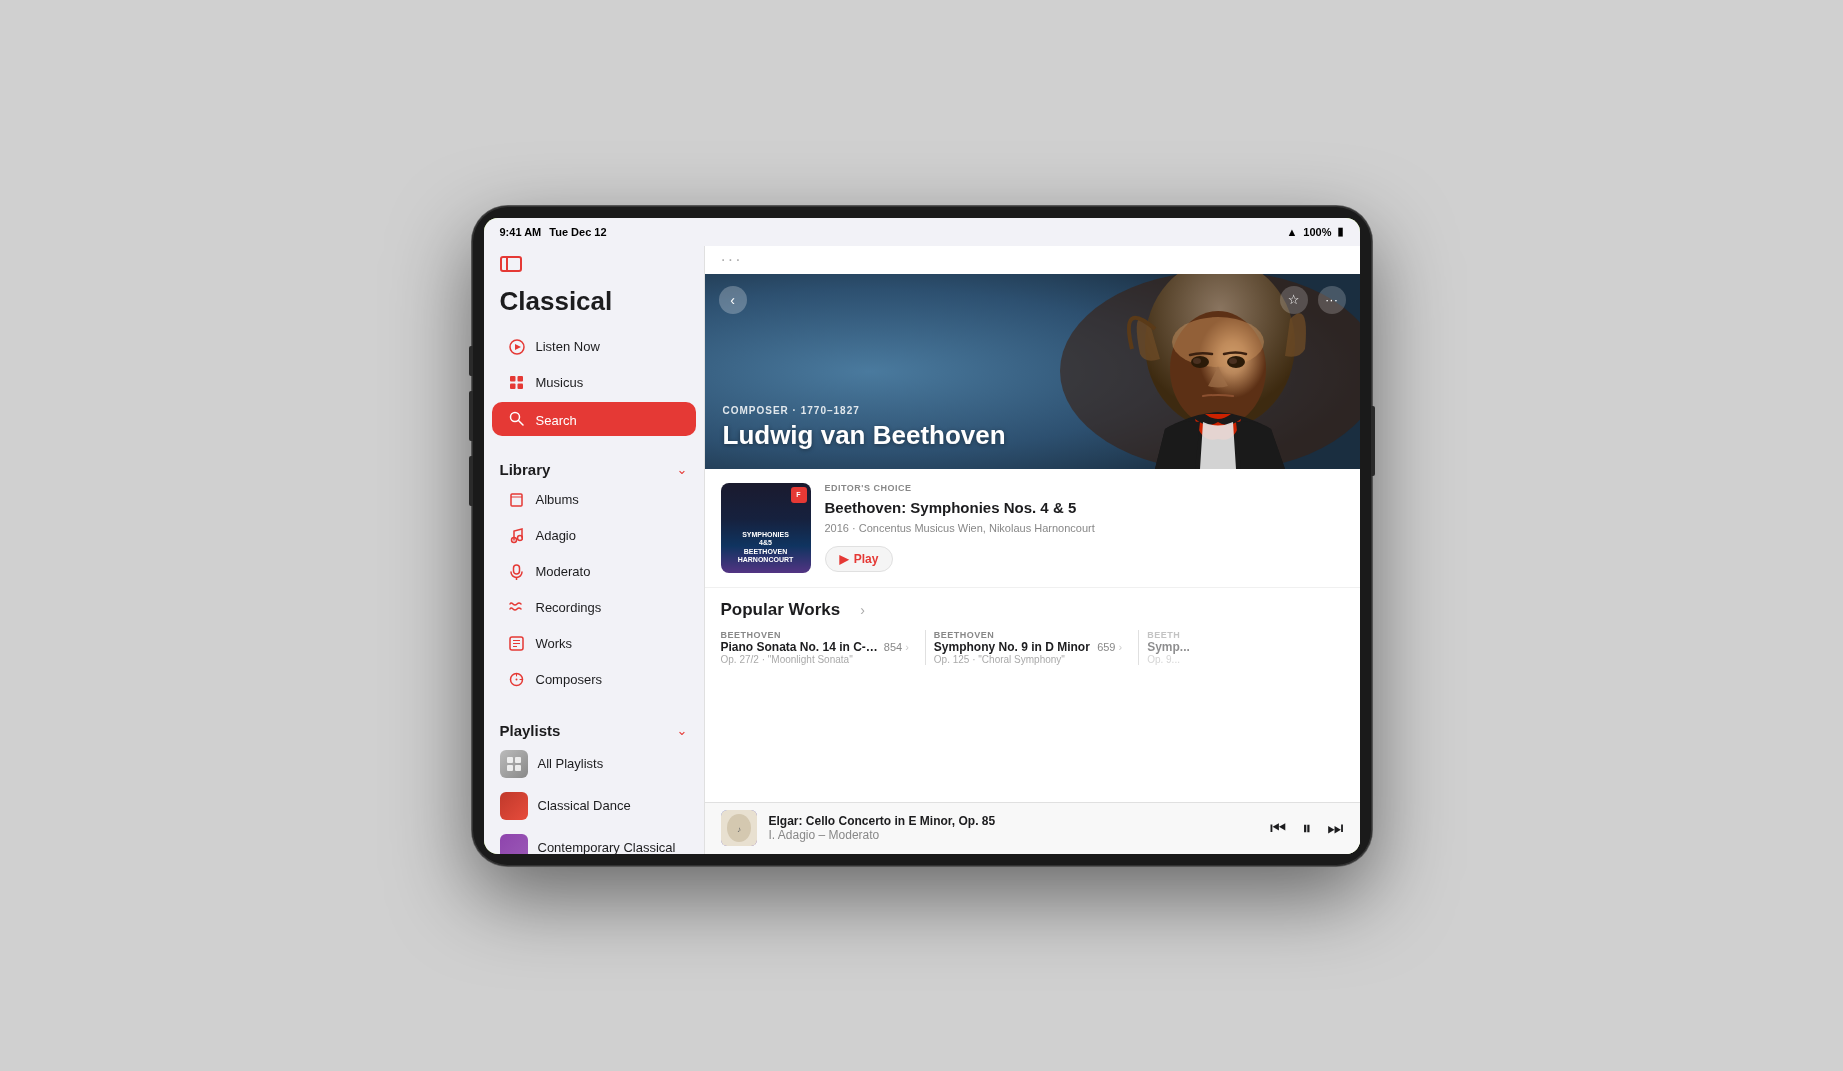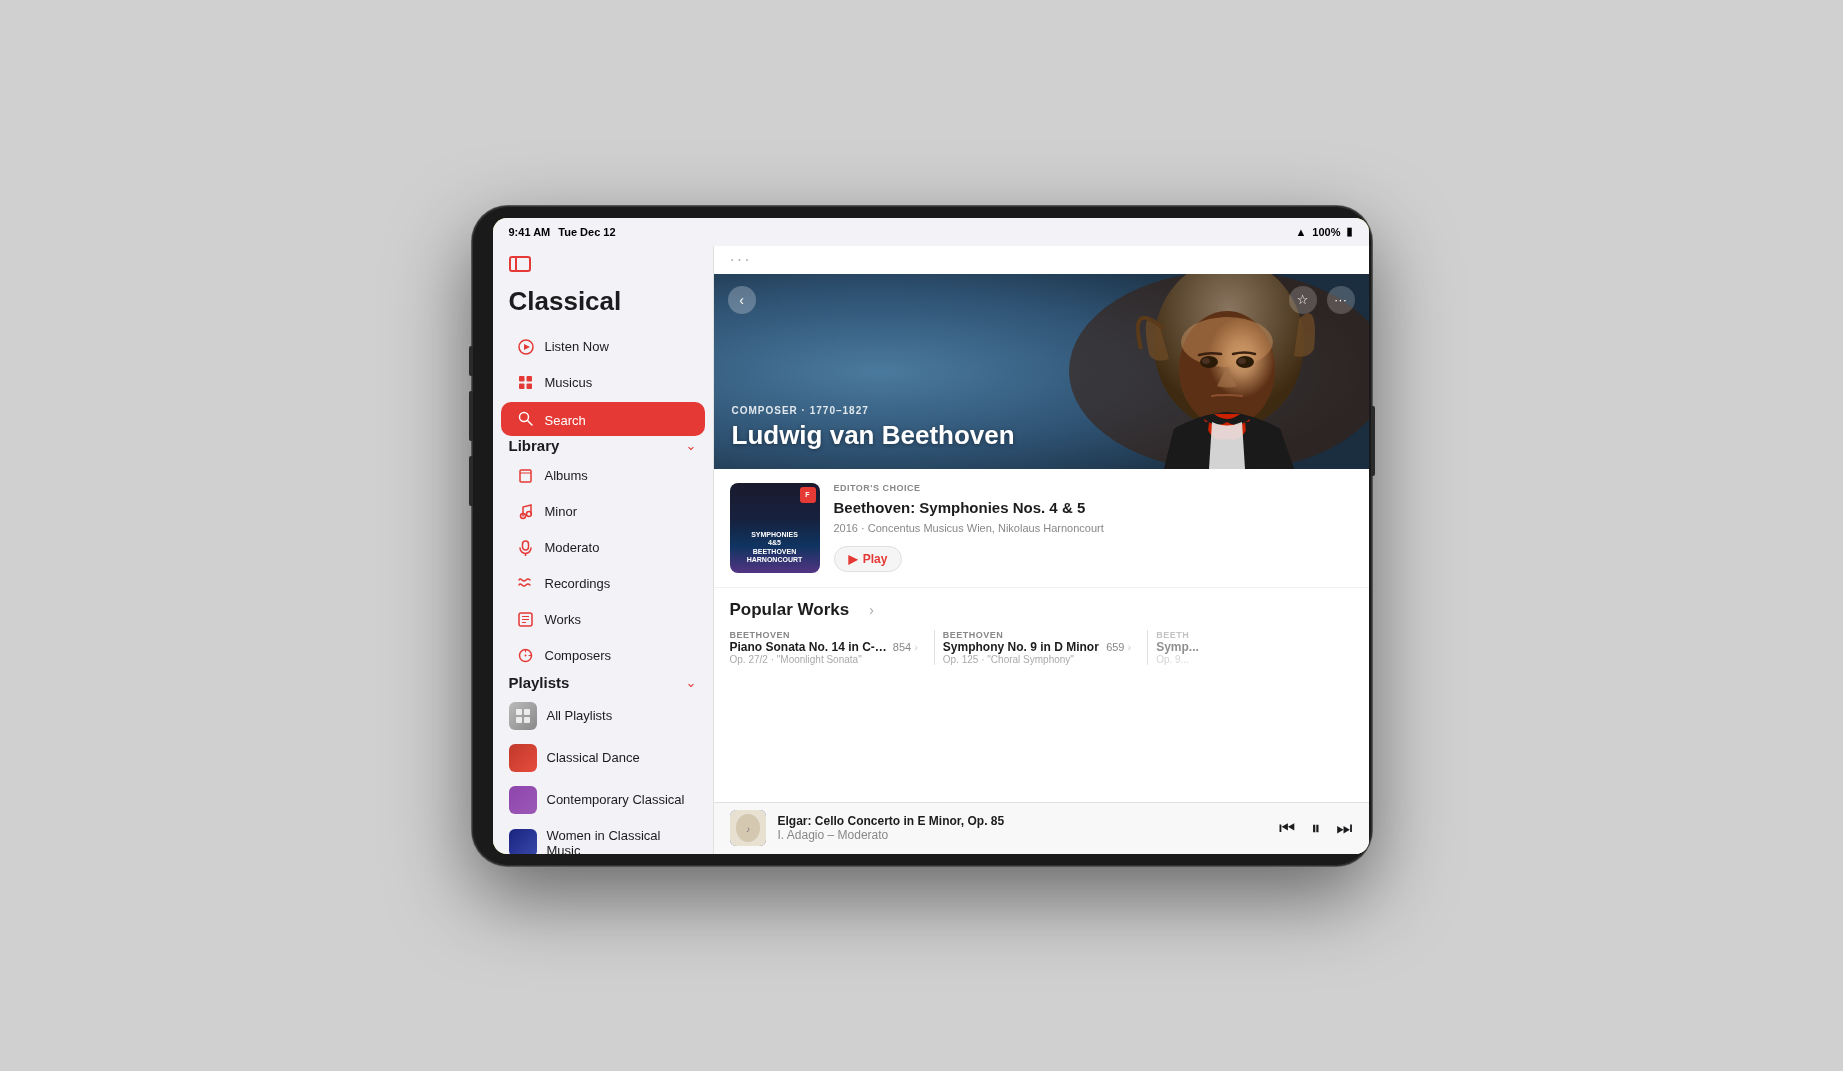--- a/index.html
+++ b/index.html
@@ -26,21 +26,20 @@
     }
 
     .device-screen {
       width: 100%;
       height: 100%;
       background: #bef264;
       border-radius: 14px;
       overflow: hidden;
       display: flex;
       flex-direction: column;
-      margin-left: 9px;
     }
 
     
     .status-bar {
       height: 28px;
       background: #f2f2f7;
       display: flex;
       align-items: center;
       justify-content: space-between;
       padding: 0 16px;
@@ -112,21 +111,21 @@
       color: #1c1c1e;
     }
     .sidebar-nav-item.active .nav-label {
       color: white;
     }
 
     .section-header {
       display: flex;
       align-items: center;
       justify-content: space-between;
-      padding: 0 16px 4px;
+      padding: 24px 16px 4px;
     }
     .section-header-title {
       font-size: 15px;
       font-weight: 700;
       color: #1c1c1e;
     }
     .section-chevron {
       color: #e53935;
       font-size: 13px;
     }
@@ -578,21 +577,21 @@
         </div>
 
         <div class="sidebar-nav-item">
           <span class="nav-icon">
             <svg width="13" height="16" viewBox="0 0 13 16">
                 <path d="M4 12V3l8-2v9" stroke="#e53935" stroke-width="1.5" fill="none" stroke-linecap="round"></path>
                 <circle cx="4" cy="12" r="2.5" stroke="#e53935" stroke-width="1.5" fill="none"></circle>
                 <circle cx="10" cy="10" r="2.5" stroke="#e53935" stroke-width="1.5" fill="none"></circle>
               </svg>
           </span>
-          <span class="nav-label">Minor</span>
+          <span class="nav-label">Adagio</span>
         </div>
 
         <div class="sidebar-nav-item">
           <span class="nav-icon">
             <svg width="13" height="16" viewBox="0 0 13 16">
                 <rect x="3.5" y="1" width="6" height="9" rx="3" stroke="#e53935" stroke-width="1.5" fill="none"></rect>
                 <path d="M1 8a5.5 5.5 0 0 0 11 0" stroke="#e53935" stroke-width="1.5" fill="none" stroke-linecap="round"></path>
                 <line x1="6.5" y1="13.5" x2="6.5" y2="16" stroke="#e53935" stroke-width="1.5" stroke-linecap="round"></line>
               </svg>
           </span>

